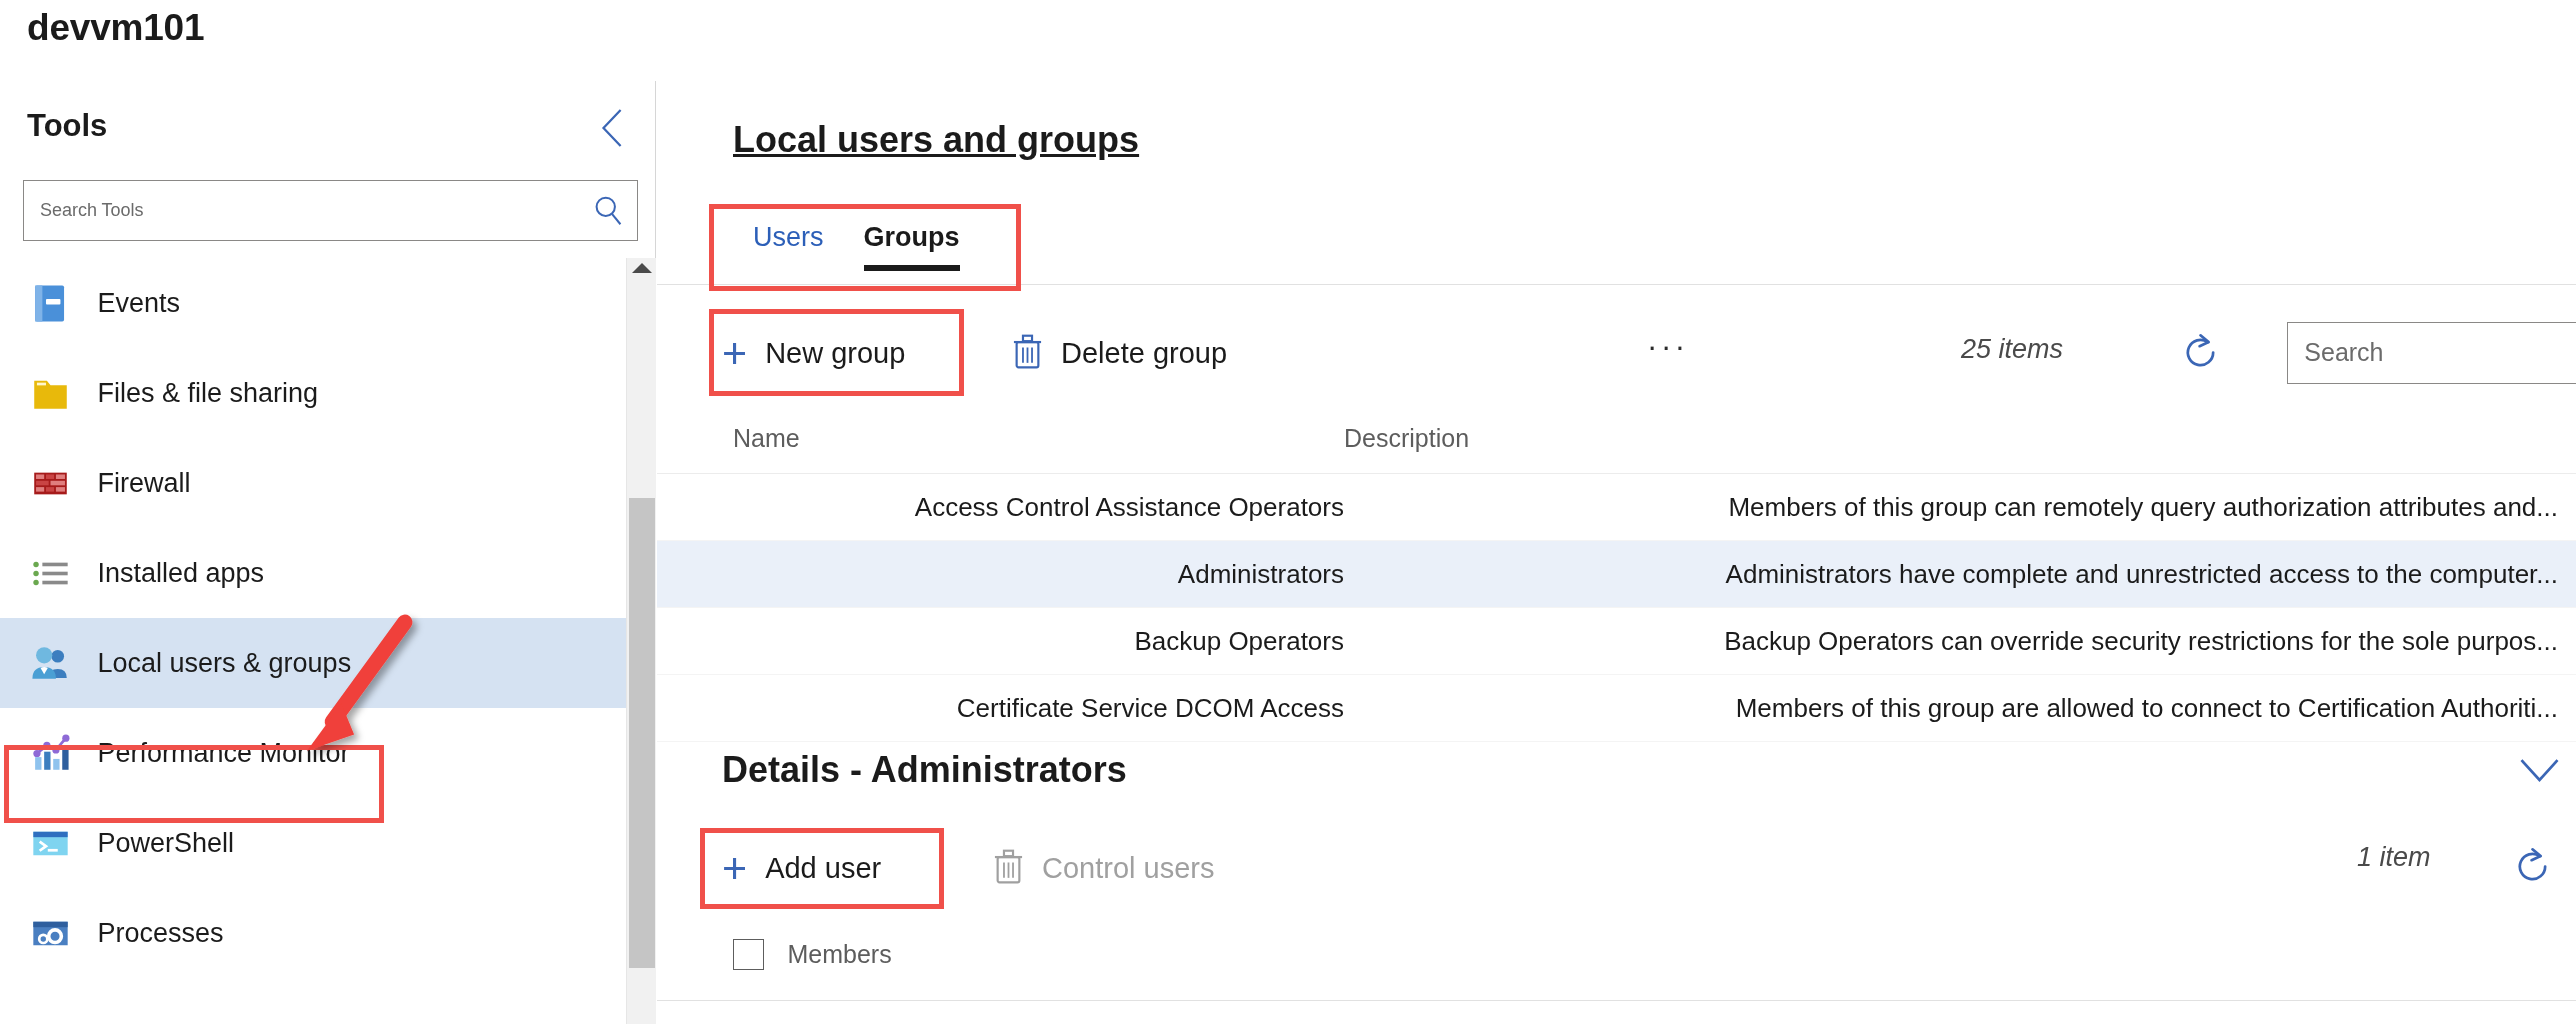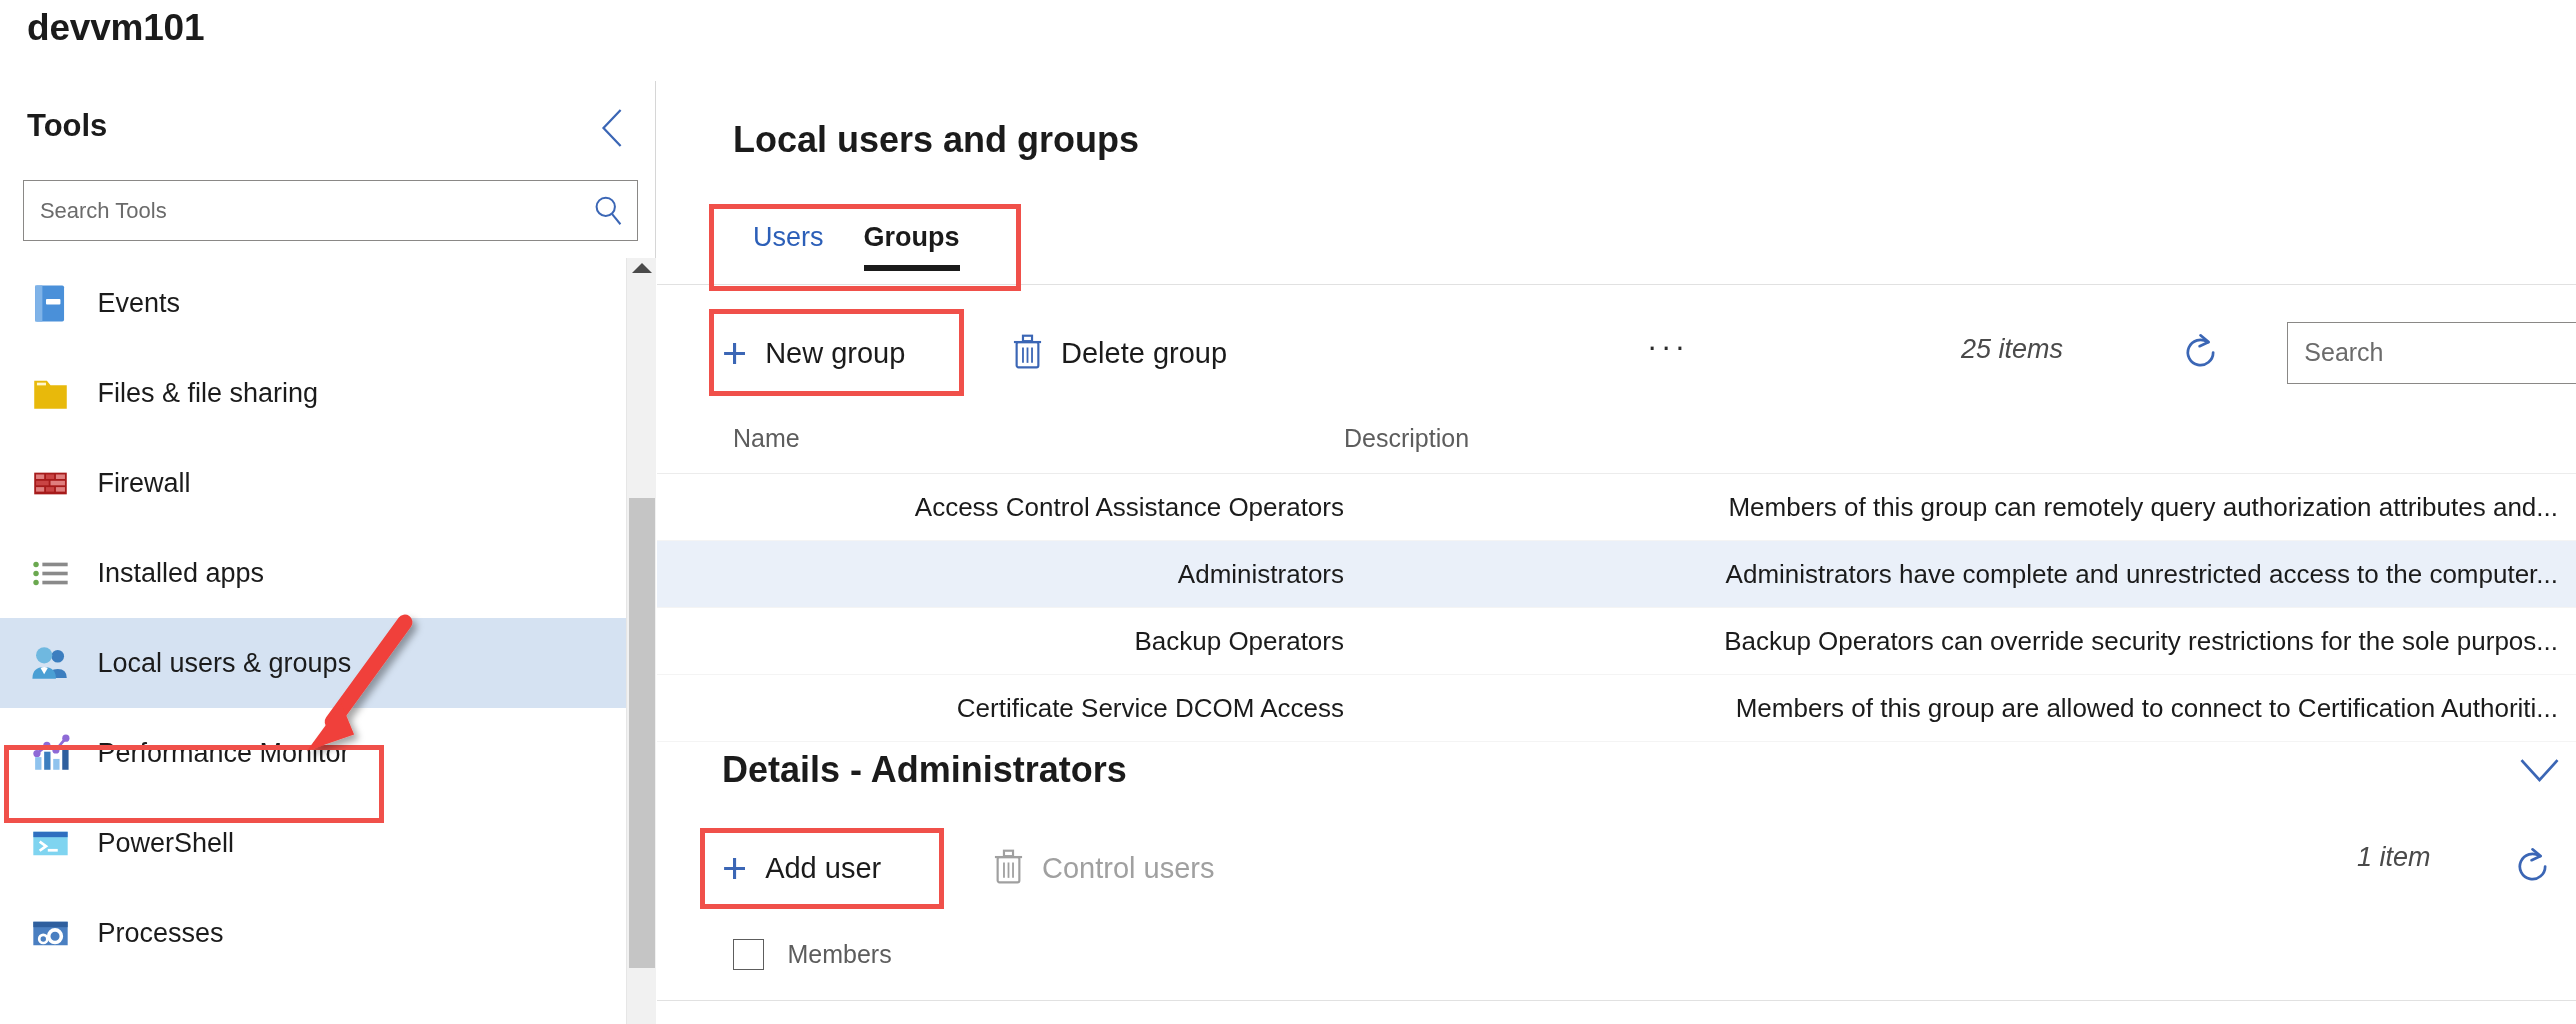--- a/index.html
+++ b/index.html
@@ -33,21 +33,21 @@
   }
   .collapse-btn svg { display:block; }
 
   .search-tools-box {
     position:absolute; left:22.6px; top:99px; width:615px; height:61px;
     border:0.9px solid #8a8886; background:#fff;
     display:flex; align-items:center;
   }
   .search-tools-box input {
     flex:1; border:0; outline:0; background:transparent;
-    font-family:"Liberation Sans", sans-serif; font-size:22px; color:#5d5d5d;
+    font-family:"Liberation Sans", sans-serif; font-size:18px; color:#5d5d5d;
     padding-left:16.3px;
   }
   .search-tools-box input::placeholder { color:#6b6b6b; opacity:1; }
   .search-tools-icon { width:56px; display:flex; align-items:center; justify-content:center; cursor:pointer; }
 
   
   .tools-list {
     position:absolute; left:0; top:177px; width:626px; height:766px;
     overflow:hidden;
   }
@@ -70,21 +70,21 @@
     border-bottom:10px solid #4a4a4a;
   }
   .tools-scroll .sb-thumb {
     position:absolute; left:1.8px; top:240px; width:26px; height:470px; background:#c5c5c5;
   }
 
   
   .content { position:absolute; left:657px; top:81px; width:1919px; height:943px; background:#fff; }
   .page-title {
     position:absolute; left:76px; top:38px;
-    font-size:36px; font-weight:700; color:#1b1b1b;
+    font-size:36px; font-weight:700; color:#1b1b1b;text-decoration:underline;
   }
 
   
   .tabs { position:absolute; left:76px; top:141px; display:flex; align-items:flex-end; gap:0; }
   .tab {
     position:relative; padding:0 20px 18px 20px;
     font-size:27px; color:#2c5fb8; cursor:pointer; white-space:nowrap;
   }
   .tab.active { color:#1b1b1b; font-weight:600; }
   .tab.active::after {

